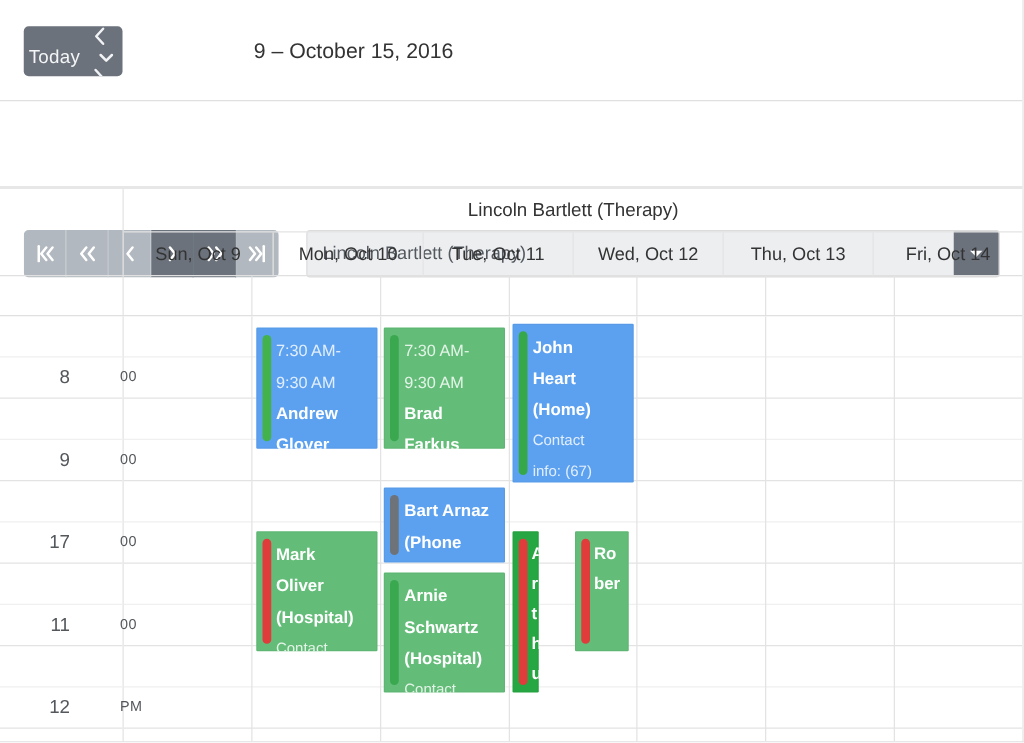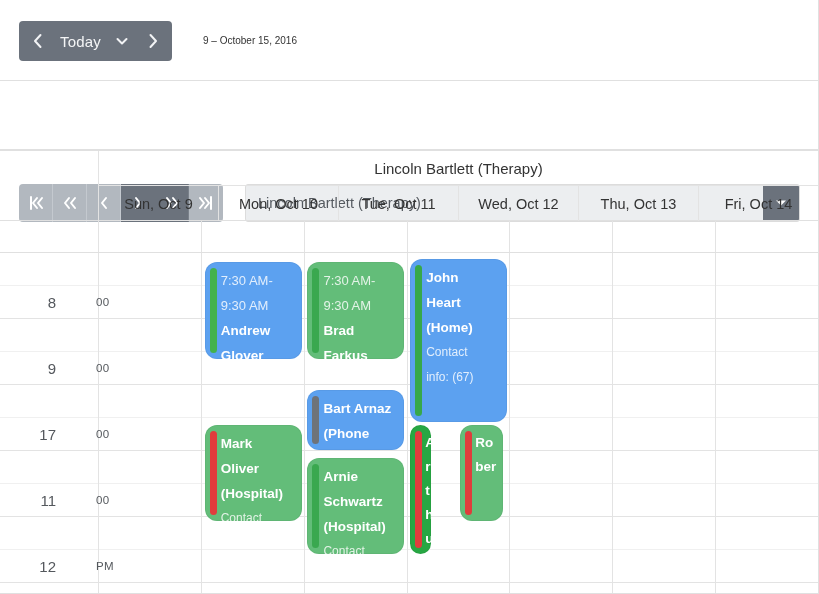--- a/index.html
+++ b/index.html
@@ -23,25 +23,26 @@
   .toolbar {
     position: relative;
     height: 81px;
     border-bottom: 1px solid #e0e0e0;
   }
   .nav-group {
     position: absolute;
     left: 19px; top: 21px;
     height: 40px;
     display: flex;
-    align-items: center;
+    align-items: flex-end;
     background: #6b727c;
     border-radius: 4px;
     overflow: hidden;
     color: #f3f4f5;
+    flex-direction: column;
   }
   .nav-btn {
     display: flex;
     align-items: center;
     justify-content: center;
     padding: 0 13px;
     cursor: pointer;
     font-size: 17px;
     line-height: 1;
     user-select: none;
@@ -57,21 +58,21 @@
     color: #f4f5f6;
     user-select: none;
   }
   .nav-today .lbl { letter-spacing: .2px; }
   .date-range {
     position: absolute;
     left: 203px; top: 0;
     height: 81px;
     display: flex;
     align-items: center;
-    font-size: 10px;
+    font-size: 17px;
     color: #333;
   }
 
   
   .pager-row {
     position: relative;
     height: 69px;
     border-bottom: 1px solid #e0e0e0;
   }
   .pager {
@@ -232,21 +233,21 @@
     position: absolute; inset: 0;
     display: flex;
     pointer-events: none;
   }
   .gcol { flex: 1 0 0; border-right: 1px solid #e3e3e3; }
   .gcol:last-child { border-right: none; }
 
   
   .ev {
     position: absolute;
-    border-radius: 12px;
+    border-radius: 1px;
     overflow: hidden;
     color: #fff;
     cursor: pointer;
     padding: 6px 4px 4px 16px;
     font-size: 13px;
     line-height: 25px;
     box-shadow: 0 0 0 1px rgba(0,0,0,.04) inset;
   }
   .ev .stripe {
     position: absolute;
@@ -446,21 +447,21 @@
               <span class="n">Andrew</span>
               <span class="n">Glover</span>
             </div>
             <div class="ev green" style="left: calc(28.5714% + 3px); width: 97px; top: 9px; height: 97px;">
               <span class="stripe" style="background: rgb(58, 168, 79);"></span>
               <span class="t">7:30 AM-</span>
               <span class="t">9:30 AM</span>
               <span class="n">Brad</span>
               <span class="n">Farkus</span>
             </div>
-            <div class="ev blue" style="left: calc(42.8571% + 3px); width: 97px; top: 6px; height: 163px;">
+            <div class="ev blue" style="left: calc(42.8571% + 3px); width: 97px; top: 6px; height: 127px;">
               <span class="stripe" style="background: rgb(55, 168, 74);"></span>
               <span class="n">John</span>
               <span class="n">Heart</span>
               <span class="n">(Home)</span>
               <span class="c">Contact</span>
               <span class="c">info: (67)</span>
             </div>
             <div class="ev blue" style="left: calc(28.5714% + 3px); width: 97px; top: 137px; height: 60px;">
               <span class="stripe" style="background: rgb(110, 115, 122);"></span>
               <span class="n">Bart Arnaz</span>

